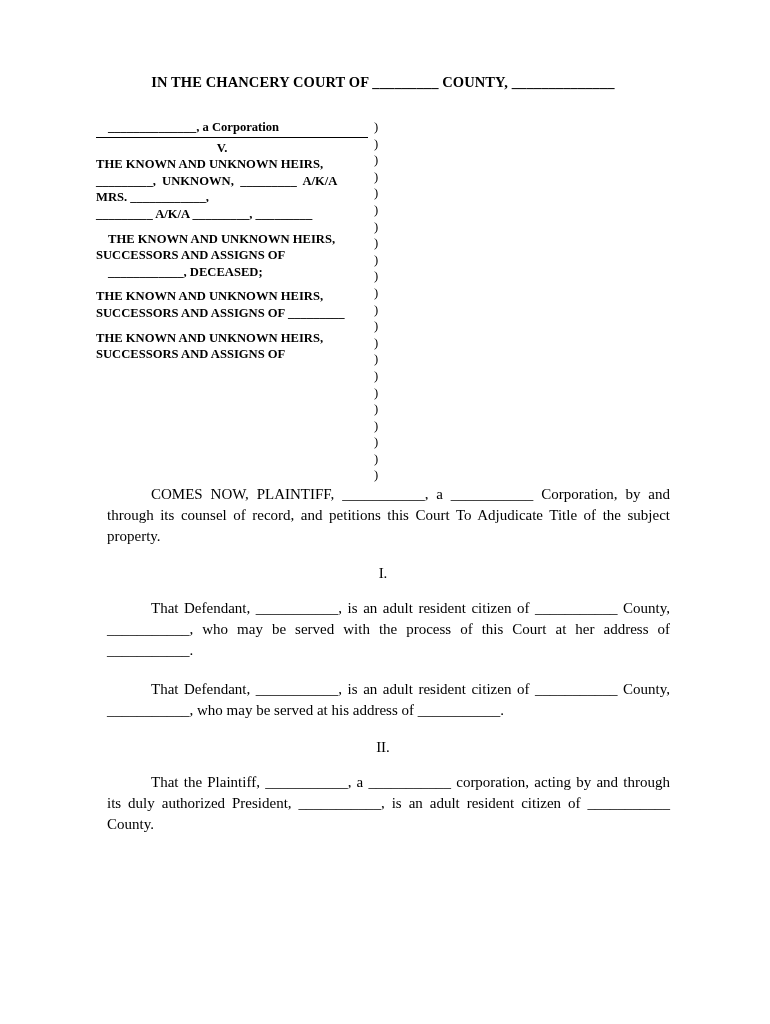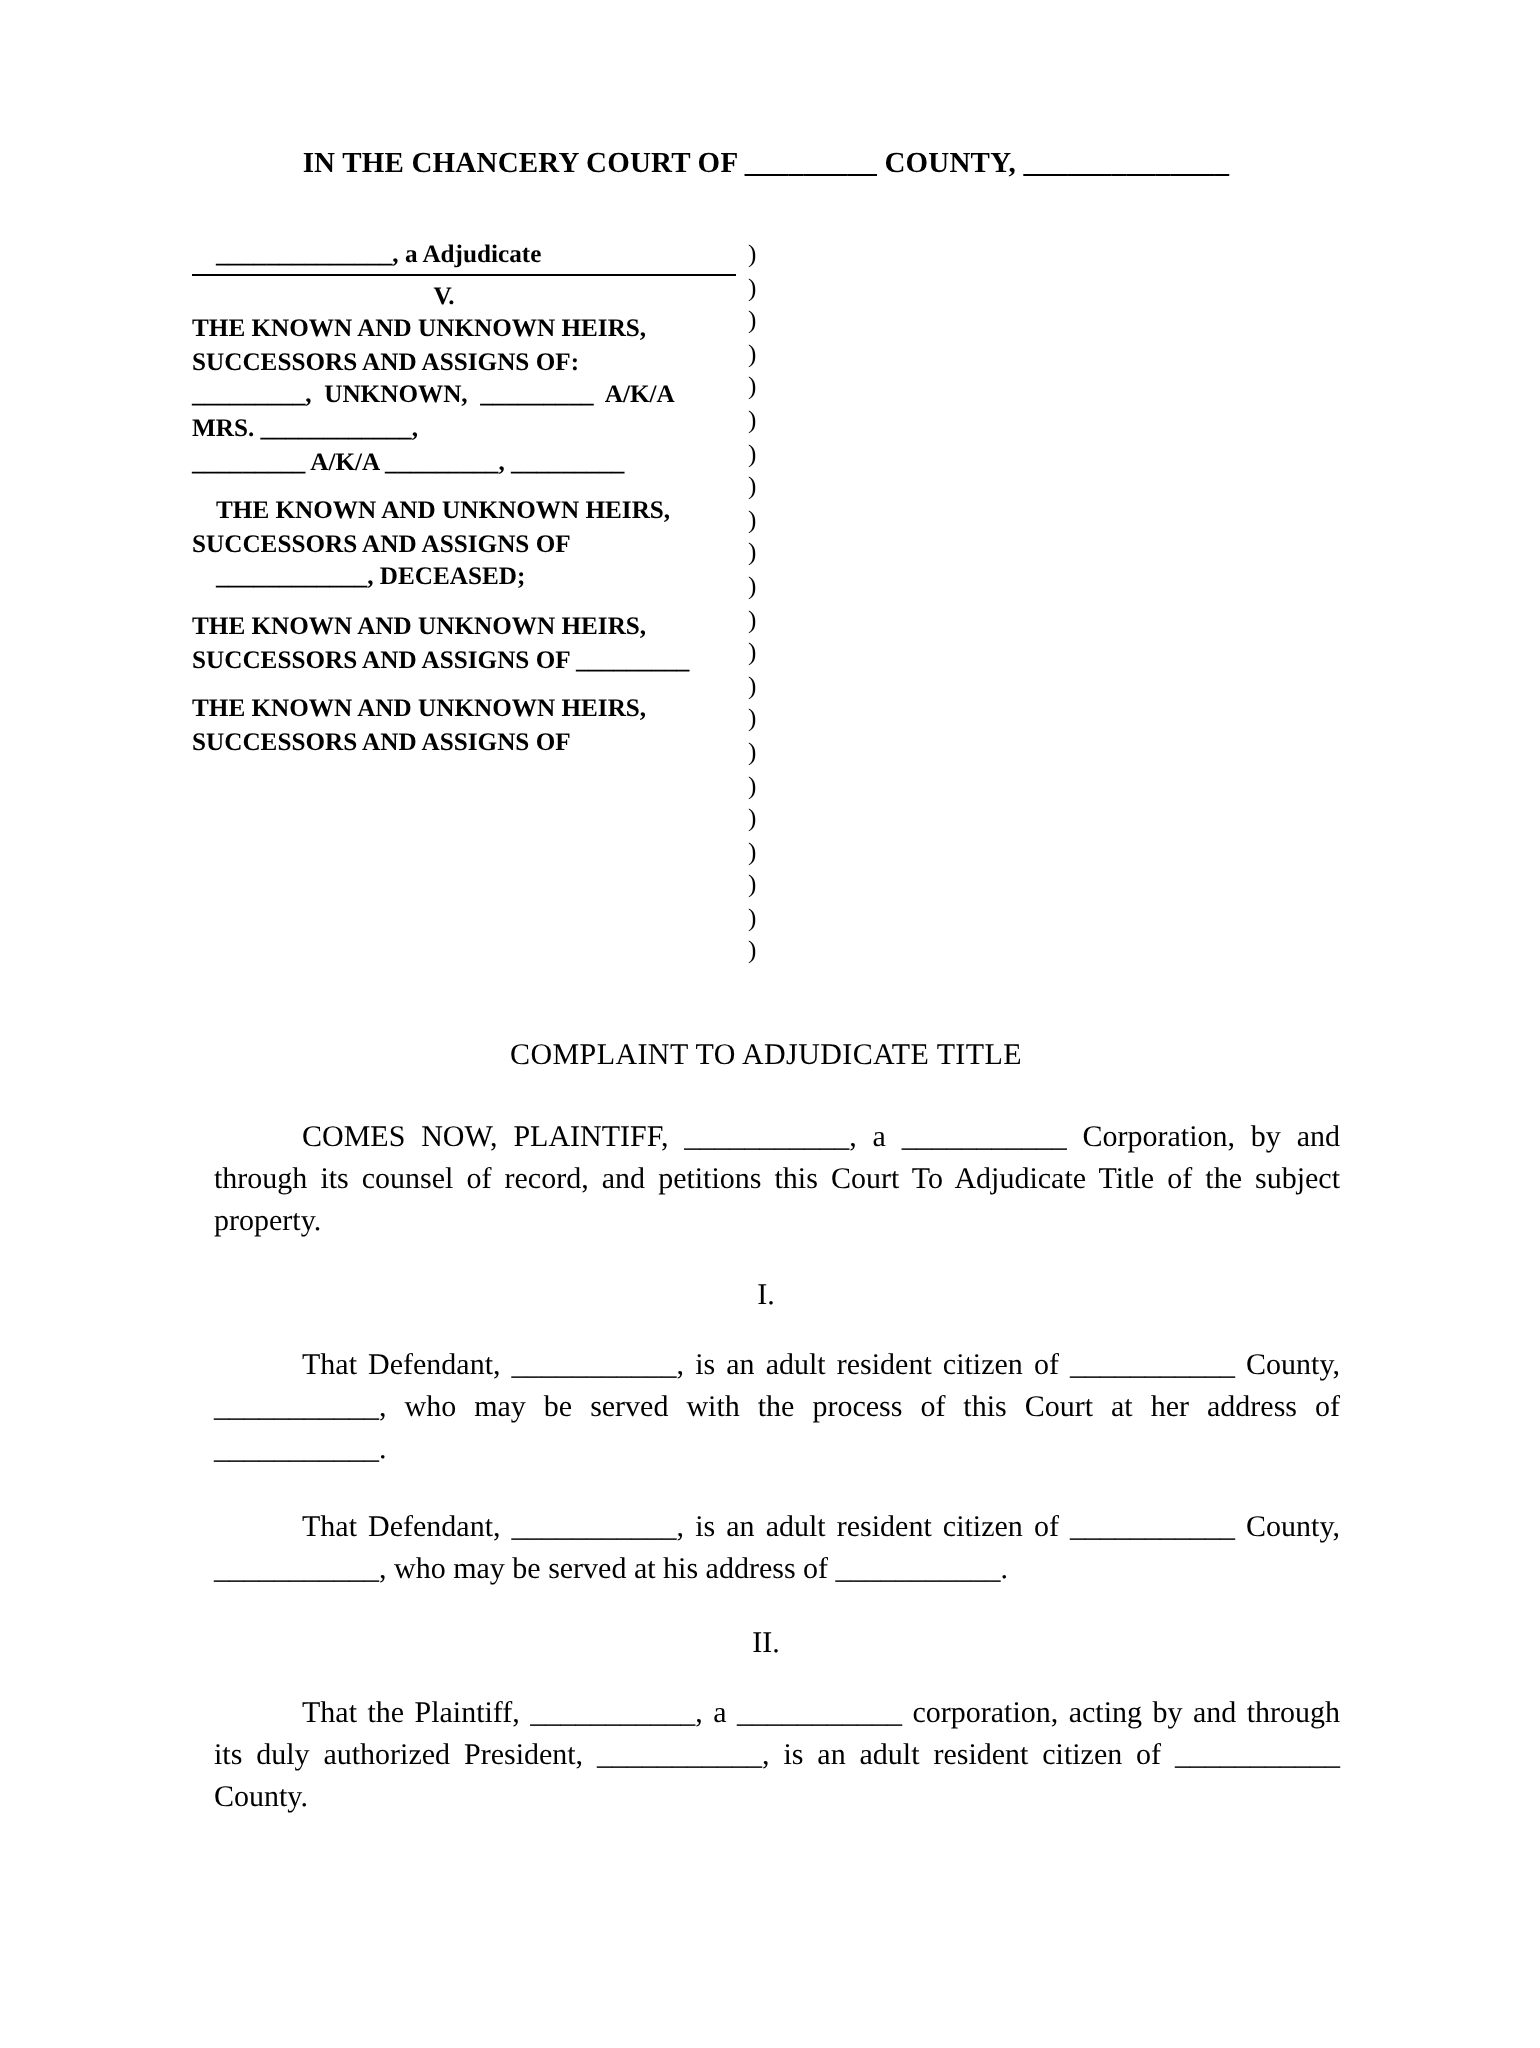--- a/index.html
+++ b/index.html
@@ -101,27 +101,26 @@
 <body>
 
 <div class="page">
 
   <div class="court-heading">IN THE CHANCERY COURT OF _________ COUNTY, ______________</div>
 
   <div class="caption">
     <div class="caption-grid">
       <div class="caption-left">
 
-        <div class="cl indent2">______________, a Adjudicate</div>
+        <div class="cl indent2">______________, a Corporation</div>
         <div class="rule"></div>
 
         <div class="cl center-v">V.</div>
 
         <div class="cl">THE KNOWN AND UNKNOWN HEIRS,</div>
-        <div class="cl">SUCCESSORS AND ASSIGNS OF:</div>
         <div class="cl">_________,  UNKNOWN,  _________  A/K/A</div>
         <div class="cl">MRS. ____________,</div>
         <div class="cl">_________ A/K/A _________, _________</div>
 
         <div class="gap-sm"></div>
 
         <div class="cl indent2">THE KNOWN AND UNKNOWN HEIRS,</div>
         <div class="cl">SUCCESSORS AND ASSIGNS OF</div>
         <div class="cl indent2">____________, DECEASED;</div>
 
@@ -158,21 +157,20 @@
         <div>)</div>
         <div>)</div>
         <div>)</div>
         <div>)</div>
         <div>)</div>
       </div>
 
     </div>
   </div>
 
-  <div class="title-main">COMPLAINT TO ADJUDICATE TITLE</div>
 
   <p class="body-text"><span class="ind"></span><span>COMES NOW, PLAINTIFF, ___________, a ___________ Corporation, by and through its counsel of record, and petitions this Court To Adjudicate Title of the subject property.</span></p>
 
   <div class="sec-num">I.</div>
 
   <p class="body-text"><span class="ind"></span><span>That Defendant, ___________, is an adult resident citizen of ___________ County, ___________, who may be served with the process of this Court at her address of ___________.</span></p>
 
   <p class="body-text"><span class="ind"></span><span>That Defendant, ___________, is an adult resident citizen of ___________ County, ___________, who may be served at his address of ___________.</span></p>
 
 

